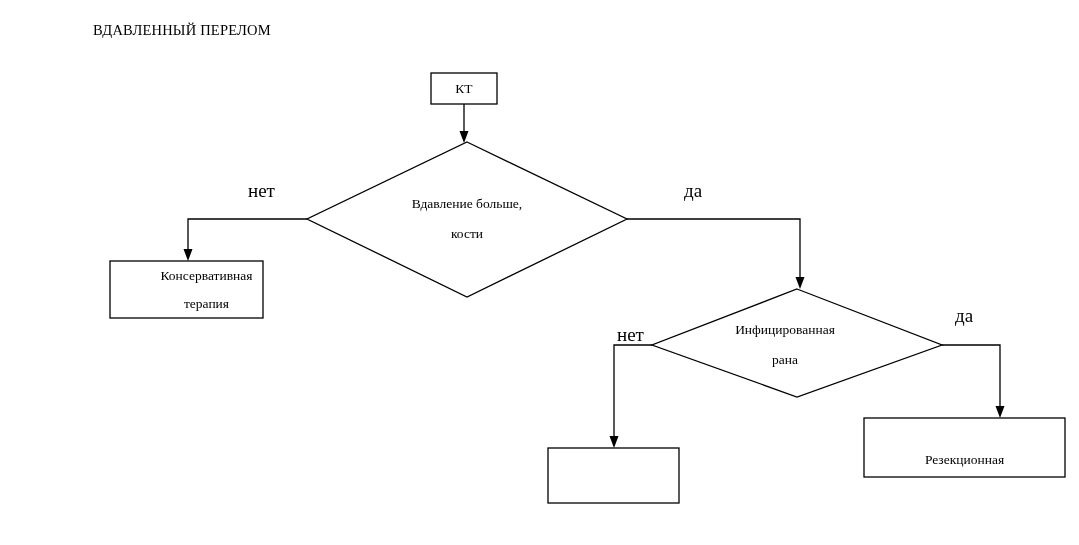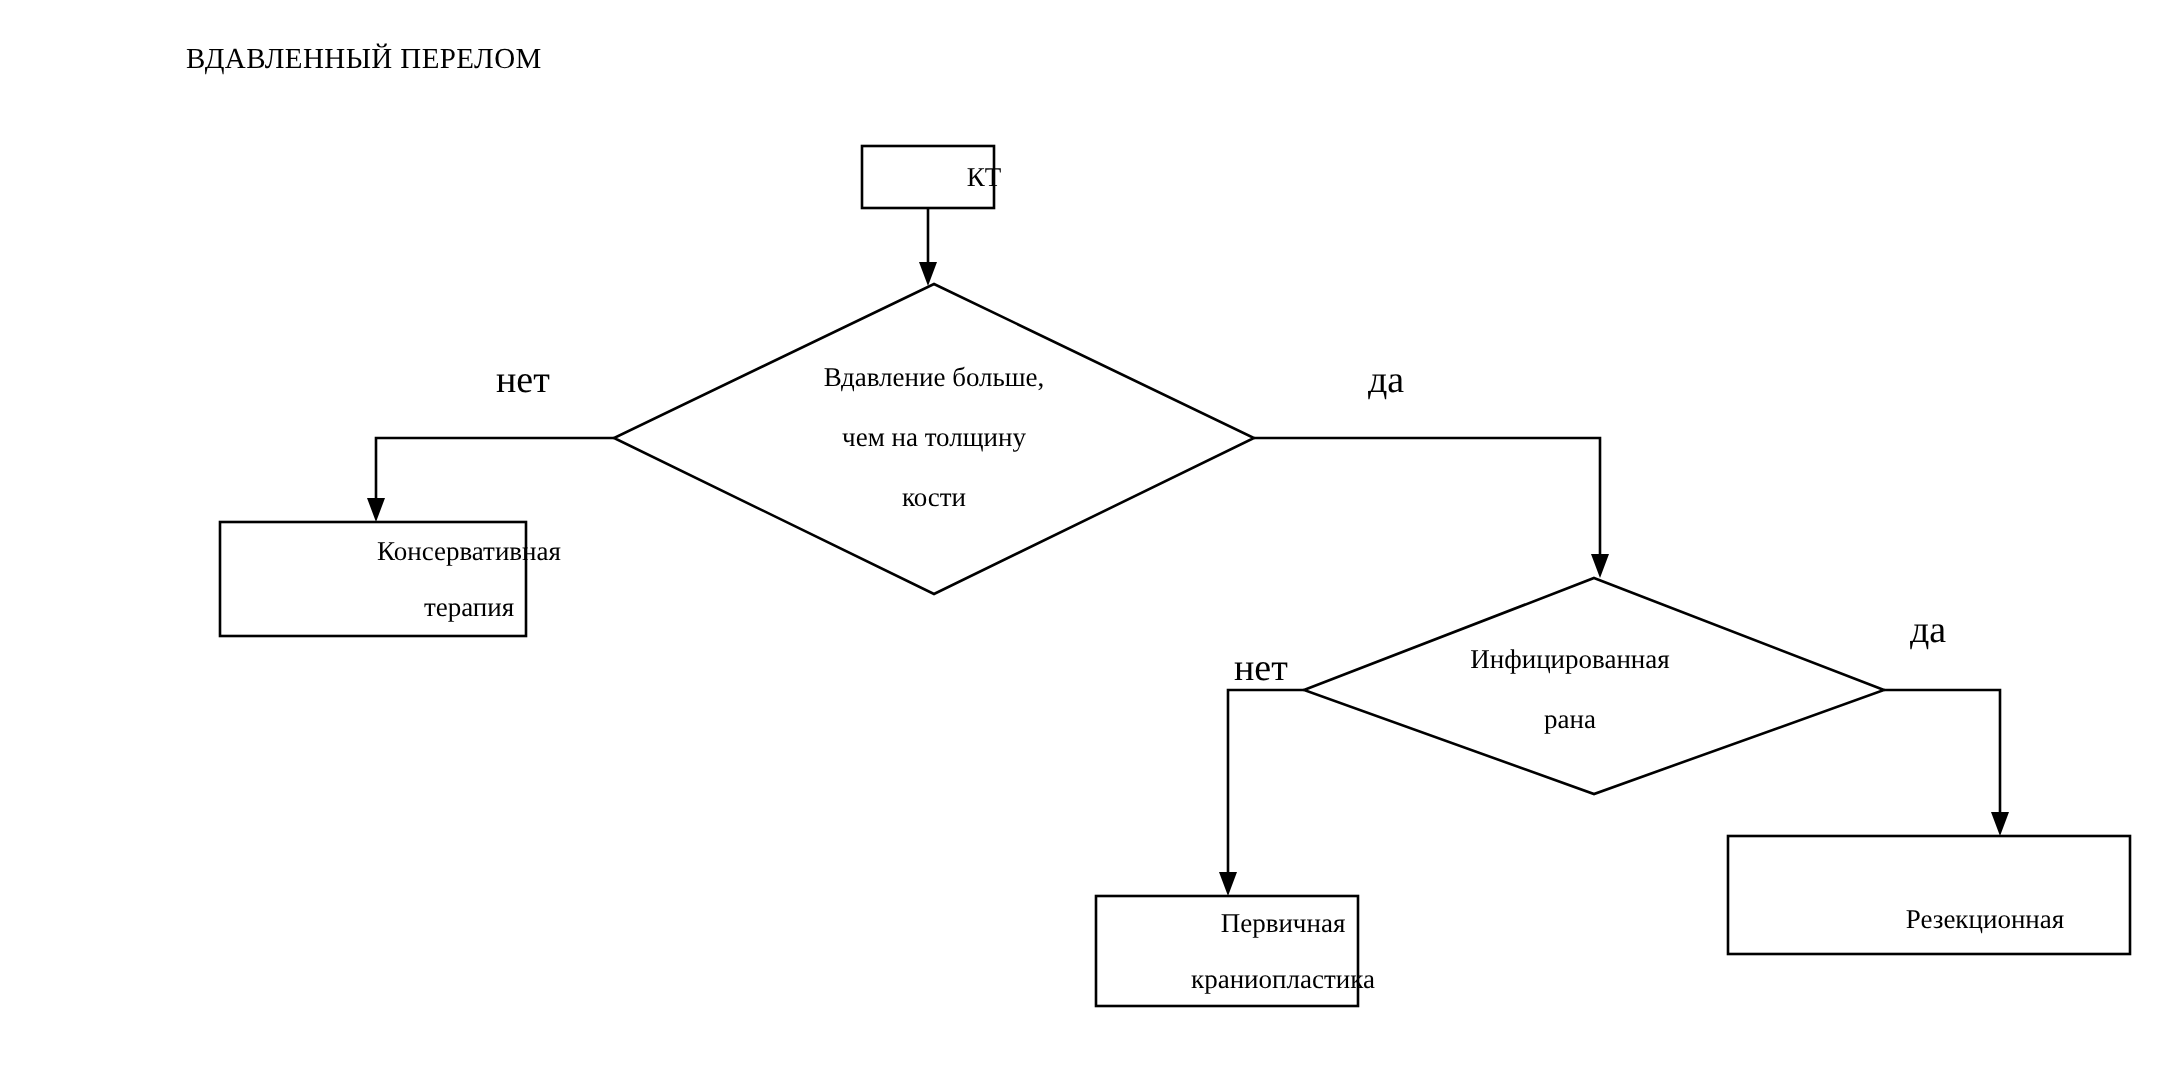--- a/index.html
+++ b/index.html
@@ -40,21 +40,20 @@
   }
   .box-text {
     position: absolute;
     display: flex;
     flex-direction: column;
     align-items: center;
     justify-content: center;
     font-size: 13.5px;
     line-height: 28px;
     text-align: center;
-    padding-left: 28px;
   }
   .diamond-text {
     position: absolute;
     display: flex;
     flex-direction: column;
     align-items: center;
     justify-content: center;
     font-size: 13.5px;
     line-height: 30px;
     text-align: center;
@@ -99,38 +98,33 @@
 
     <rect class="shape" x="864" y="418" width="201" height="59"></rect>
   </svg>
 
   <div class="box-text" style="left:431px; top:73px; width:66px; height:31px; line-height:20px;">
     <span>КТ</span>
   </div>
 
   <div class="diamond-text" style="left:347px; top:171px; width:240px; height:96px;">
     <span>Вдавление больше,</span>
-    <span>чем на толщину</span>
     <span>кости</span>
   </div>
 
   <div class="box-text" style="left:110px; top:261px; width:153px; height:57px;margin-left:20px;">
     <span>Консервативная</span>
     <span>терапия</span>
   </div>
 
   <div class="diamond-text" style="left:680px; top:313px; width:210px; height:64px;">
     <span>Инфицированная</span>
     <span>рана</span>
   </div>
 
-  <div class="box-text" style="left:548px; top:448px; width:131px; height:55px;">
-    <span>Первичная</span>
-    <span>краниопластика</span>
-  </div>
 
   <div class="box-text" style="left:864px; top:430px; width:201px; height:59px;">
     <span>Резекционная</span>
   </div>
 
   <div class="edge-label" style="left:248px; top:180px;">нет</div>
   <div class="edge-label" style="left:684px; top:180px;">да</div>
   <div class="edge-label" style="left:617px; top:324px;">нет</div>
   <div class="edge-label" style="left:955px; top:305px;">да</div>
 

